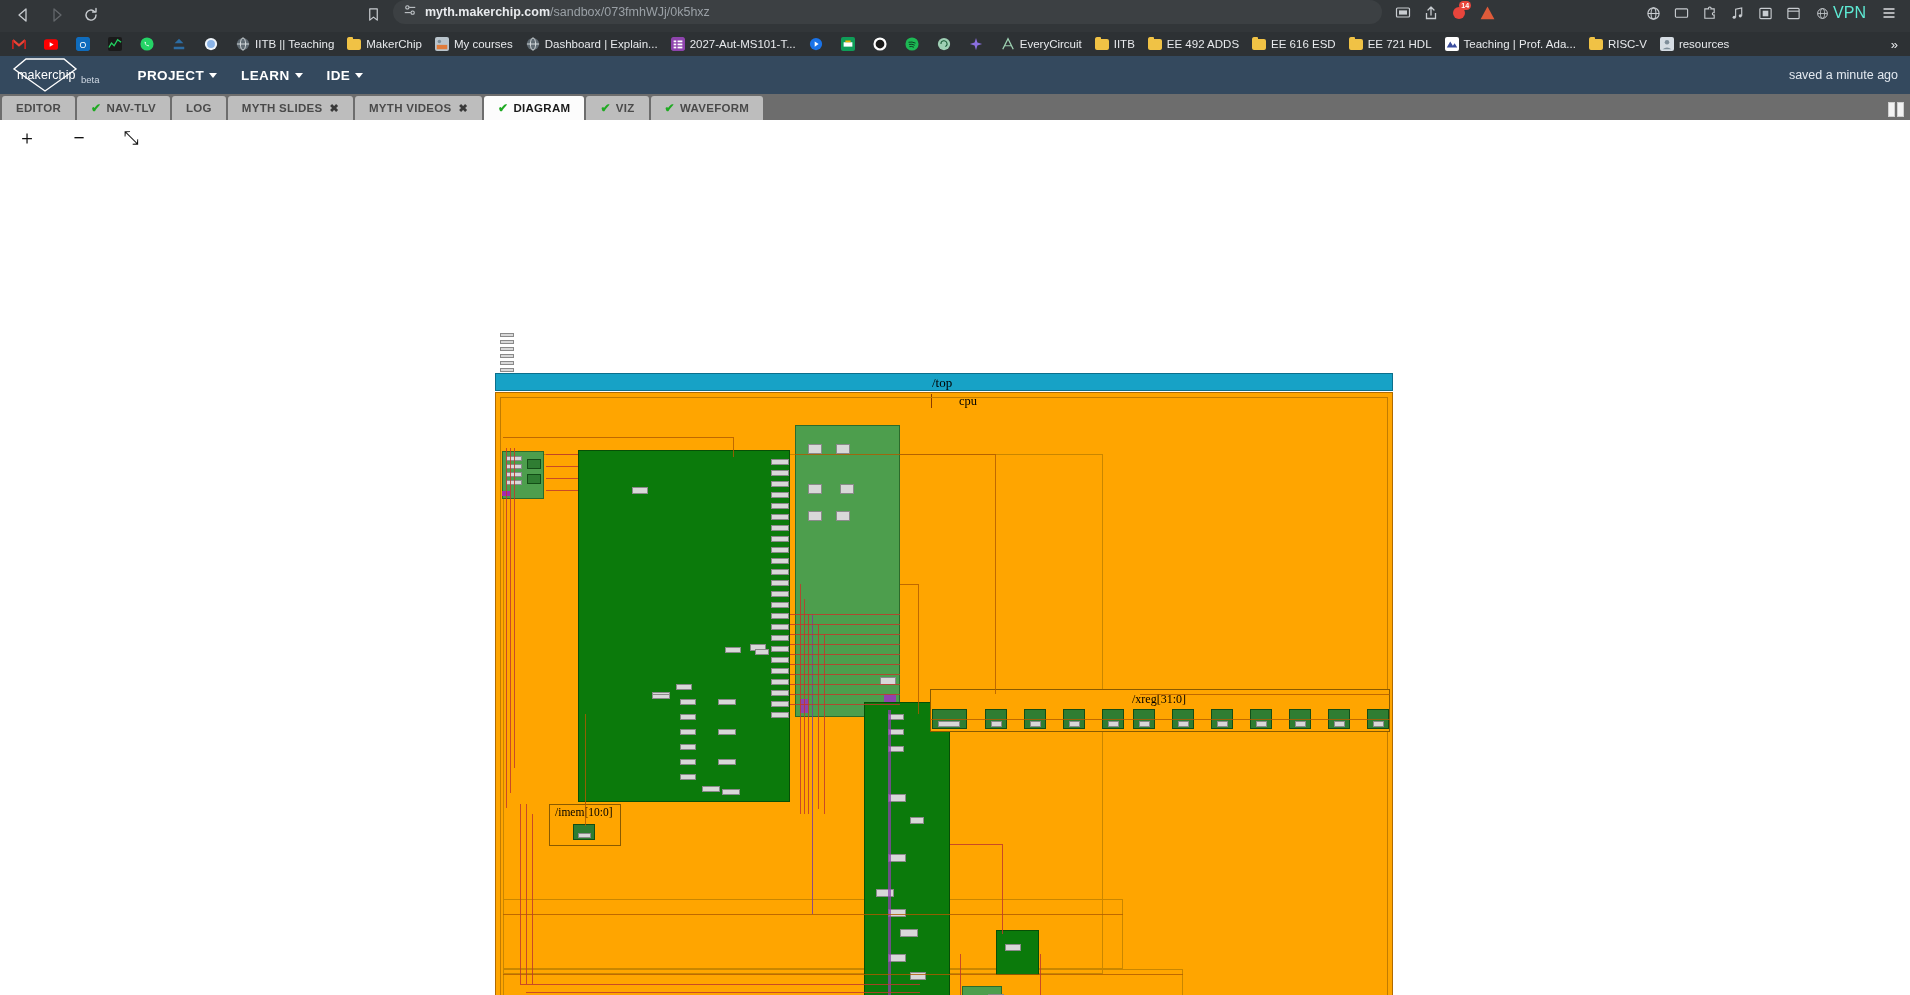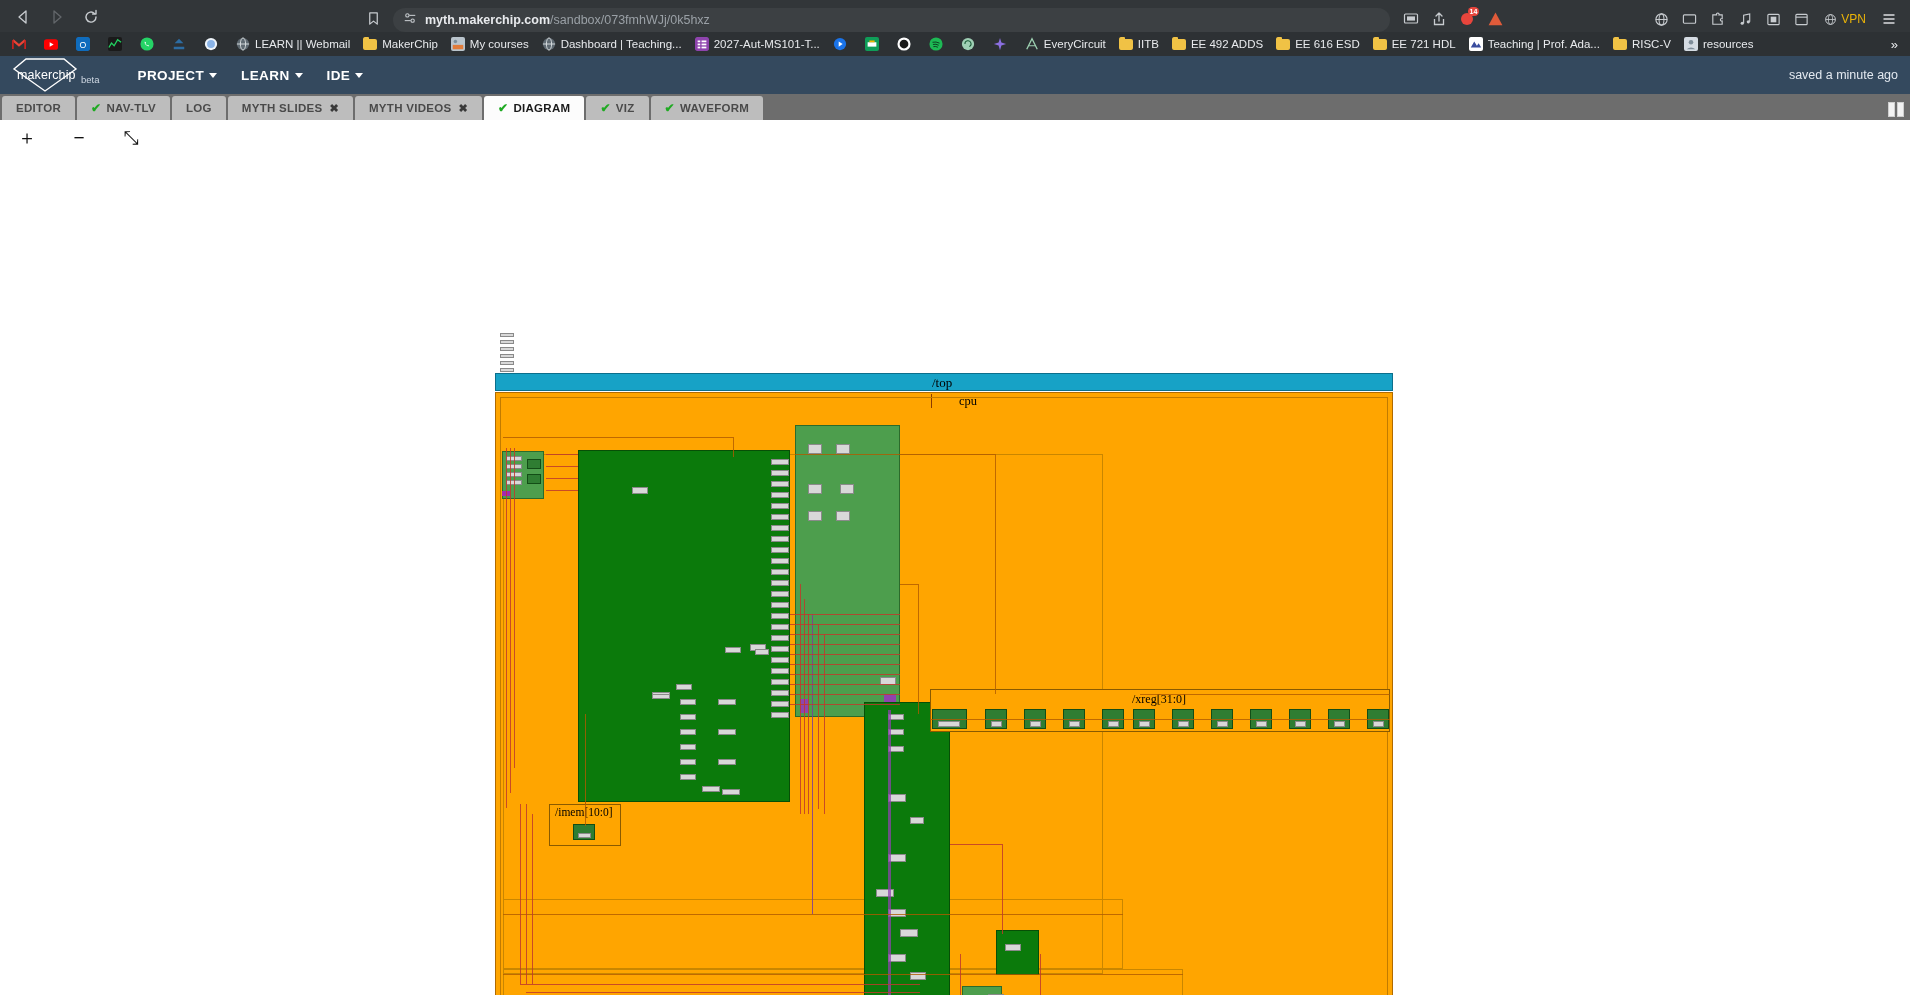--- a/index.html
+++ b/index.html
@@ -6,21 +6,21 @@
   html, body {
     width: 1910px; height: 995px;
     font-family: "Liberation Sans", sans-serif;
     background: #ffffff;
     overflow: hidden;
   }
 
   
   .browser-top {
     height: 32px; background: #323639;
-    display: flex; align-items: flex-end; padding: 0 8px;
+    display: flex; align-items: flex-start; padding: 0 8px;
   }
   .nav-btns { display: flex; align-items: center; gap: 4px; margin-right: 8px; }
   .nav-btn {
     width: 30px; height: 30px; display: flex; align-items: center;
     justify-content: center; border-radius: 50%;
   }
   .nav-btn svg { display: block; }
   .bm-star { width: 28px; height: 28px; display:flex; align-items:center; justify-content:center; margin-right: 6px;}
   .omnibox {
     flex: 1; height: 24px; background: #3c4043; border-radius: 12px;
@@ -35,22 +35,22 @@
   .tb-icon {
     width: 26px; height: 26px; display: flex; align-items: center;
     justify-content: center; position: relative;
   }
   .profile-badge {
     position: absolute; top: 1px; right: 1px; background: #e8453c;
     color: #fff; font-size: 7px; border-radius: 6px; padding: 0 2px;
     line-height: 9px; font-weight: bold;
   }
   .vpn-pill {
-    display: flex; align-items: center; gap: 4px; color: #eab308;
-    font-size: 12px; padding: 0 8px; height: 24px;
+    display: flex; align-items: center; gap: 4px; color: #5eead4;
+    font-size: 16px; padding: 0 8px; height: 24px;
   }
   .menu-dots { width: 26px; height: 26px; display:flex; align-items:center; justify-content:center;}
 
   
   .bookmarks {
     height: 24px; background: #2d3134; display: flex; align-items: center;
     padding: 0 6px; gap: 1px; overflow: hidden;
   }
   .bm {
     display: flex; align-items: center; gap: 5px; padding: 2px 6px;
@@ -328,21 +328,21 @@
       <span></span>
     </div>
   <div class="bm">
       <span class="bm-ico">
         <svg width="14" height="14" viewBox="0 0 16 16">
           <circle cx="8" cy="8" r="7" fill="#5f6a72"></circle>
           <ellipse cx="8" cy="8" rx="3" ry="7" fill="none" stroke="#dfe3e6" stroke-width="1"></ellipse>
           <line x1="1" y1="8" x2="15" y2="8" stroke="#dfe3e6" stroke-width="1"></line>
         </svg>
       </span>
-      <span>LEARN || Webmail</span>
+      <span>IITB || Teaching</span>
     </div>
   <div class="bm">
       <span class="bm-ico">
         <span class="folder-ico"></span>
       </span>
       <span>MakerChip</span>
     </div>
   <div class="bm">
       <span class="bm-ico">
         <svg width="14" height="14" viewBox="0 0 16 16">
@@ -354,21 +354,21 @@
       <span>My courses</span>
     </div>
   <div class="bm">
       <span class="bm-ico">
         <svg width="14" height="14" viewBox="0 0 16 16">
           <circle cx="8" cy="8" r="7" fill="#5f6a72"></circle>
           <ellipse cx="8" cy="8" rx="3" ry="7" fill="none" stroke="#dfe3e6" stroke-width="1"></ellipse>
           <line x1="1" y1="8" x2="15" y2="8" stroke="#dfe3e6" stroke-width="1"></line>
         </svg>
       </span>
-      <span>Dashboard | Teaching...</span>
+      <span>Dashboard | Explain...</span>
     </div>
   <div class="bm">
       <span class="bm-ico">
         <svg width="14" height="14" viewBox="0 0 16 16">
           <rect width="16" height="16" rx="2" fill="#8e44ad"></rect>
           <rect x="3" y="4" width="3" height="2" fill="#fff"></rect>
           <rect x="7.5" y="4" width="5.5" height="2" fill="#fff"></rect>
           <rect x="3" y="7.5" width="3" height="2" fill="#fff"></rect>
           <rect x="7.5" y="7.5" width="5.5" height="2" fill="#fff"></rect>
           <rect x="3" y="11" width="3" height="2" fill="#fff"></rect>

